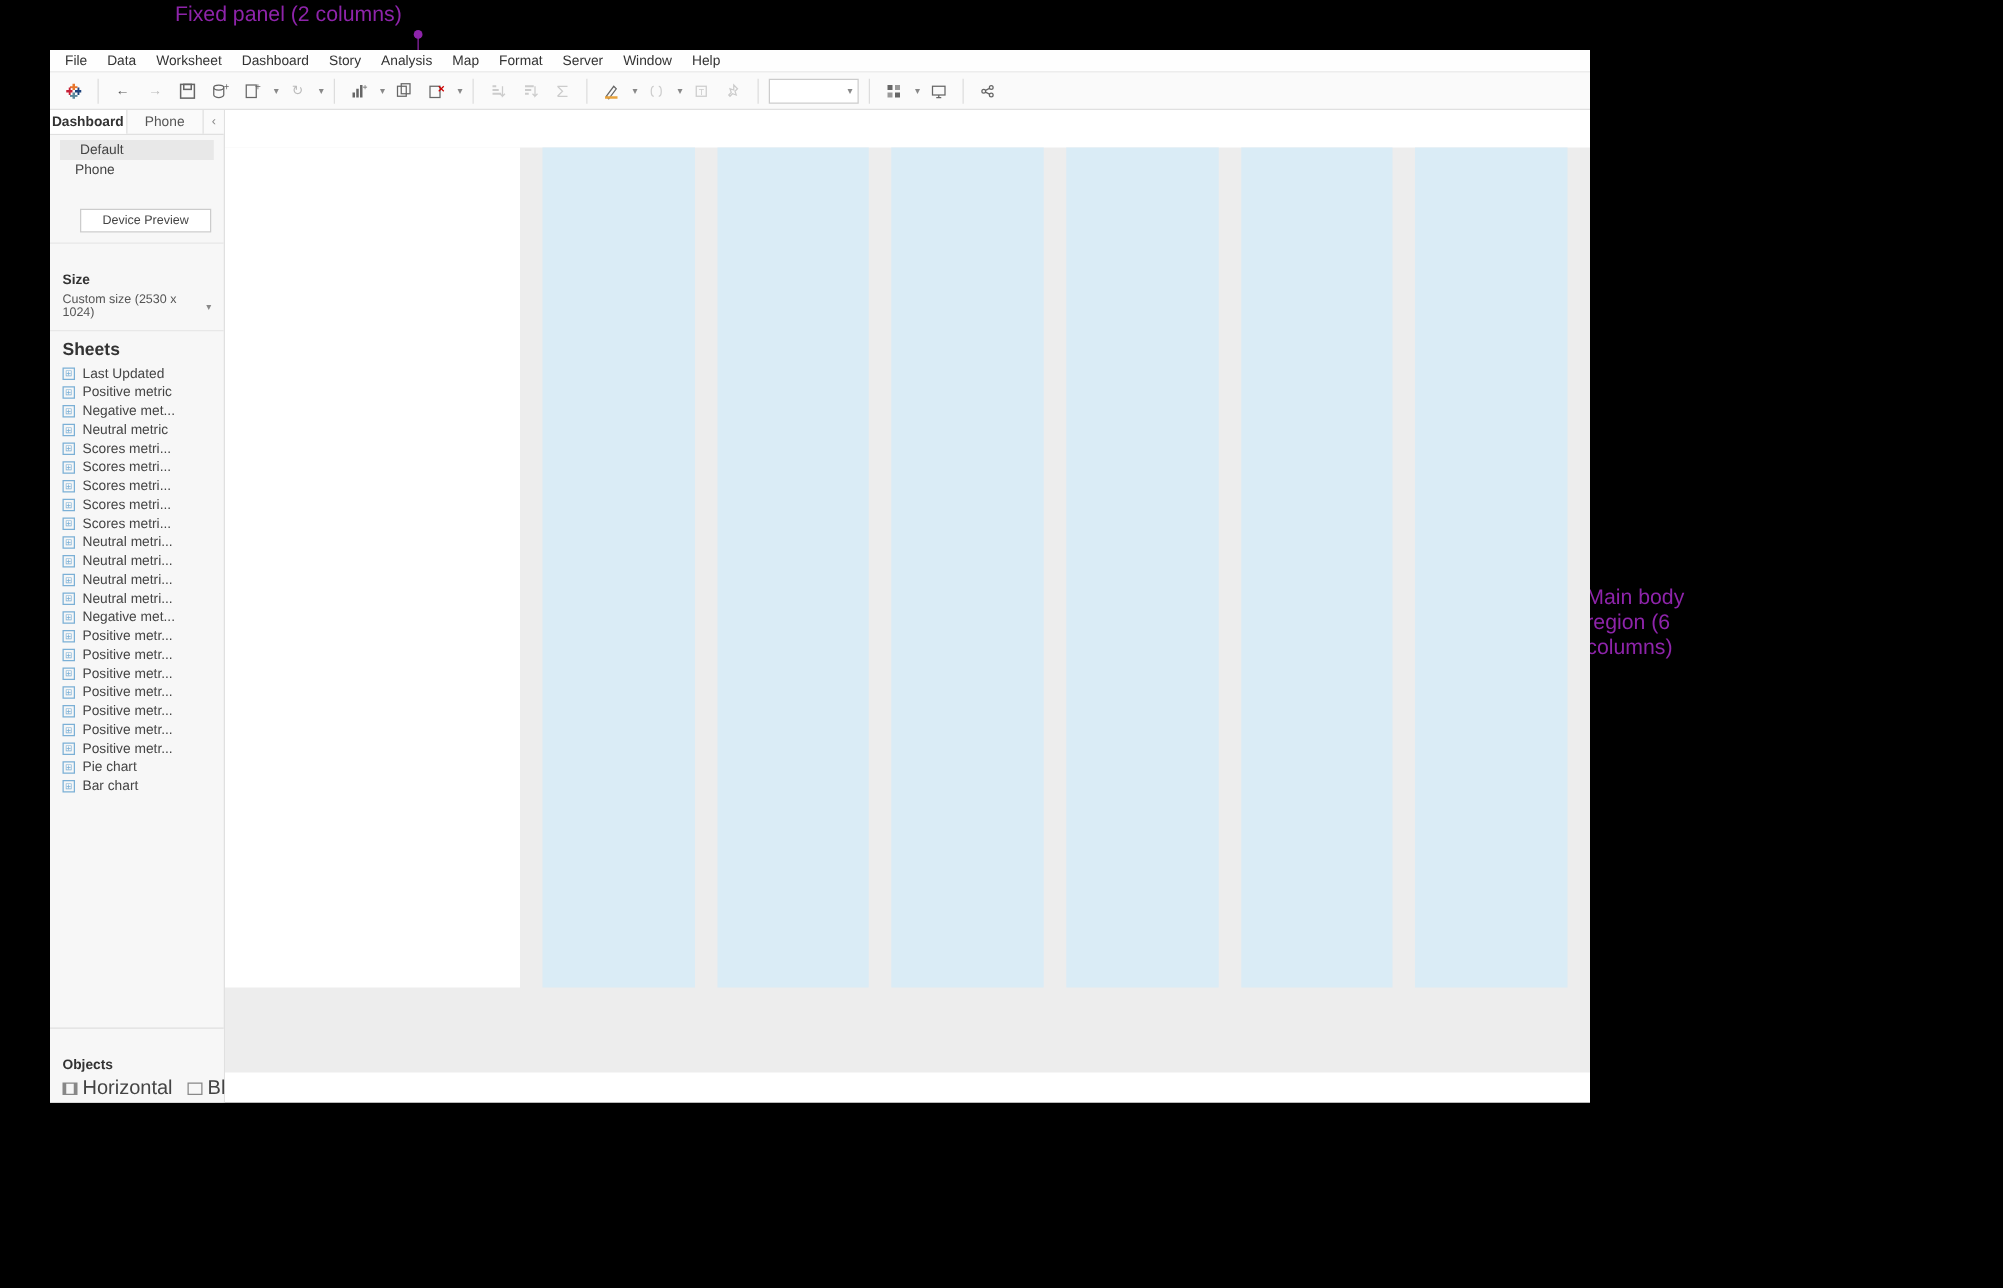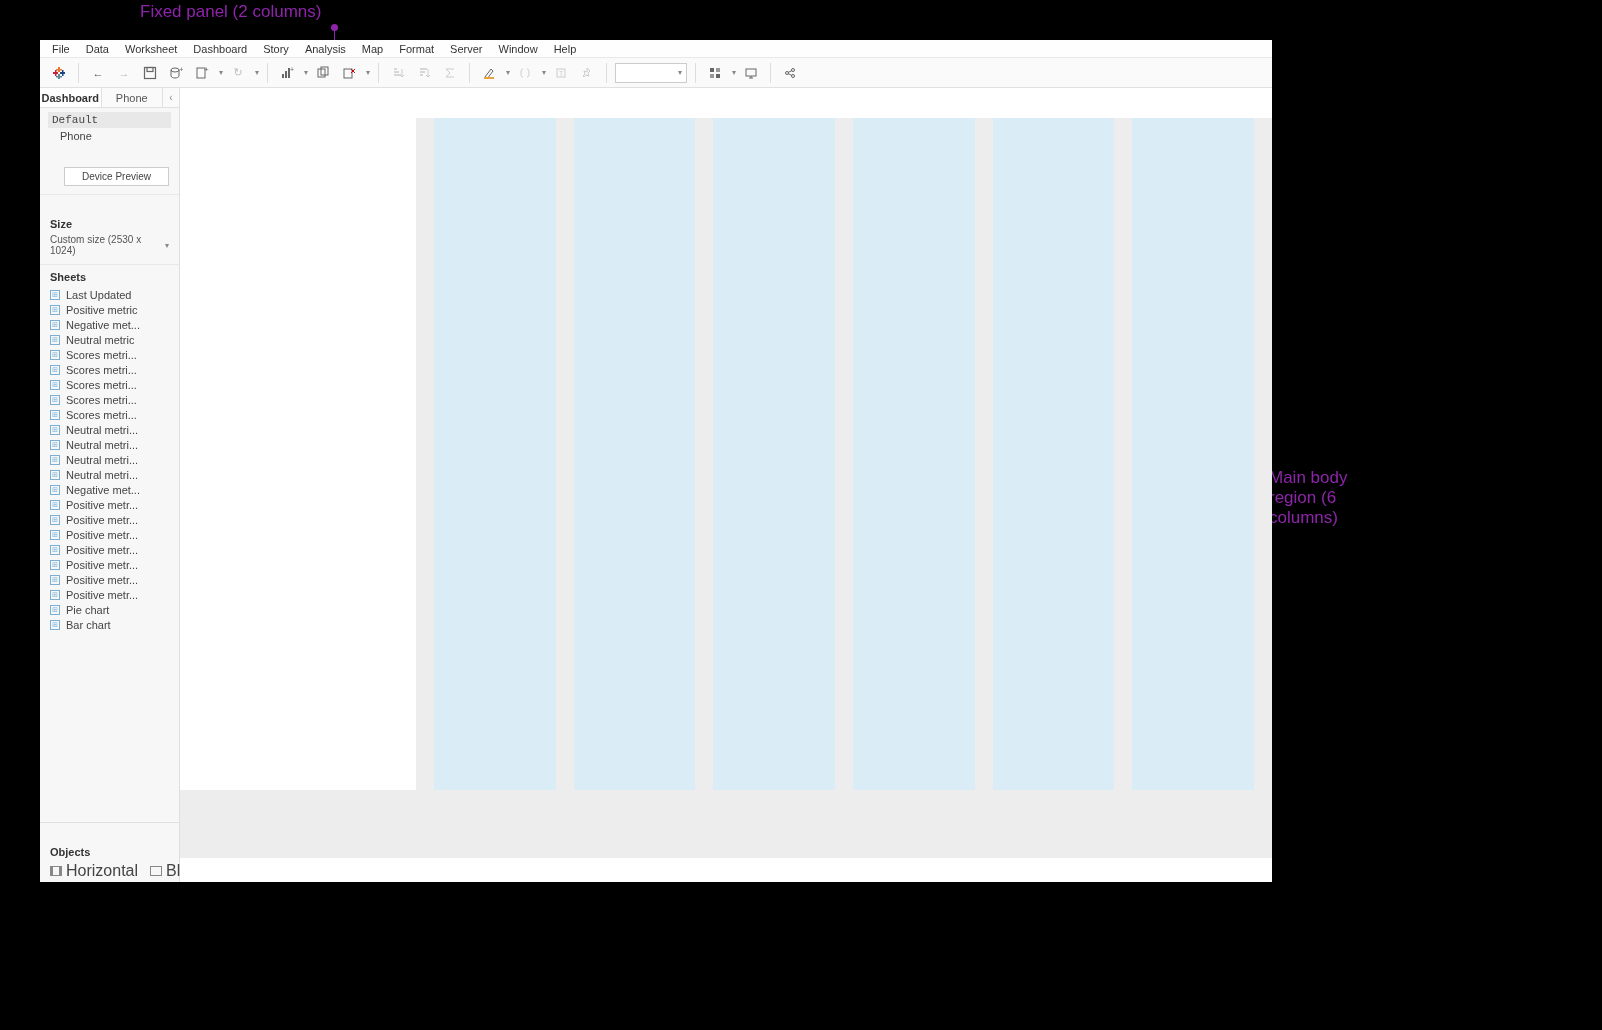--- a/index.html
+++ b/index.html
@@ -123,22 +123,21 @@
     .device-row {
       padding: 2px 0 2px 20px;
       font-size: 11px;
       color: #444;
       display: flex;
       align-items: center;
     }
     .device-row.selected {
       background: #e8e8e8;
       margin: 0 8px;
-      padding-left: 4px;
-      font-family: Liberation Mono, monospace;
+      padding-left: 16px;
     }
     .preview-btn {
       margin: 23px 10px 0 24px;
       border: 1px solid #ccc;
       background: #fff;
       font-size: 10px;
       padding: 3px 8px;
       text-align: center;
       color: #444;
     }
@@ -162,21 +161,21 @@
     }
     .sheets-section {
       flex: 1;
       overflow: hidden;
       display: flex;
       flex-direction: column;
     }
     .sheets-header {
       padding: 6px 10px 4px 10px;
       font-weight: 600;
-      font-size: 11px;
+      font-size: 14px;
       color: #333;
     }
     .sheets-list {
       overflow: hidden;
     }
     .sheet-item {
       display: flex;
       align-items: center;
       padding: 0px 8px 0px 10px;
       font-size: 11px;

